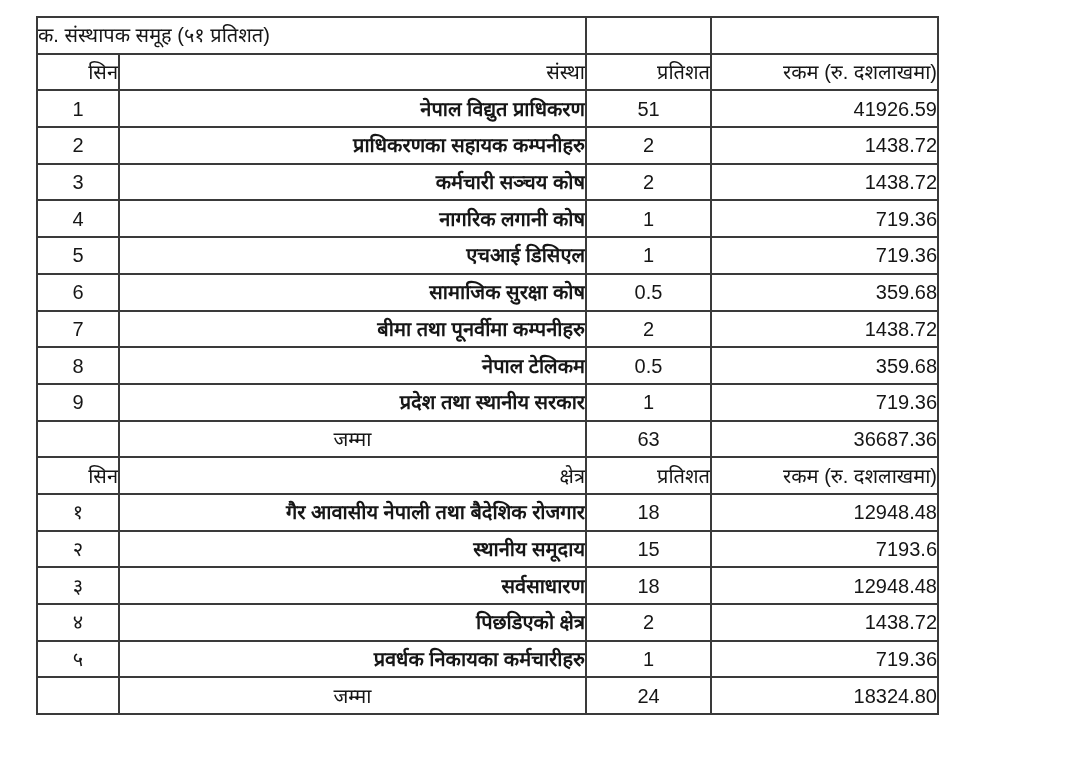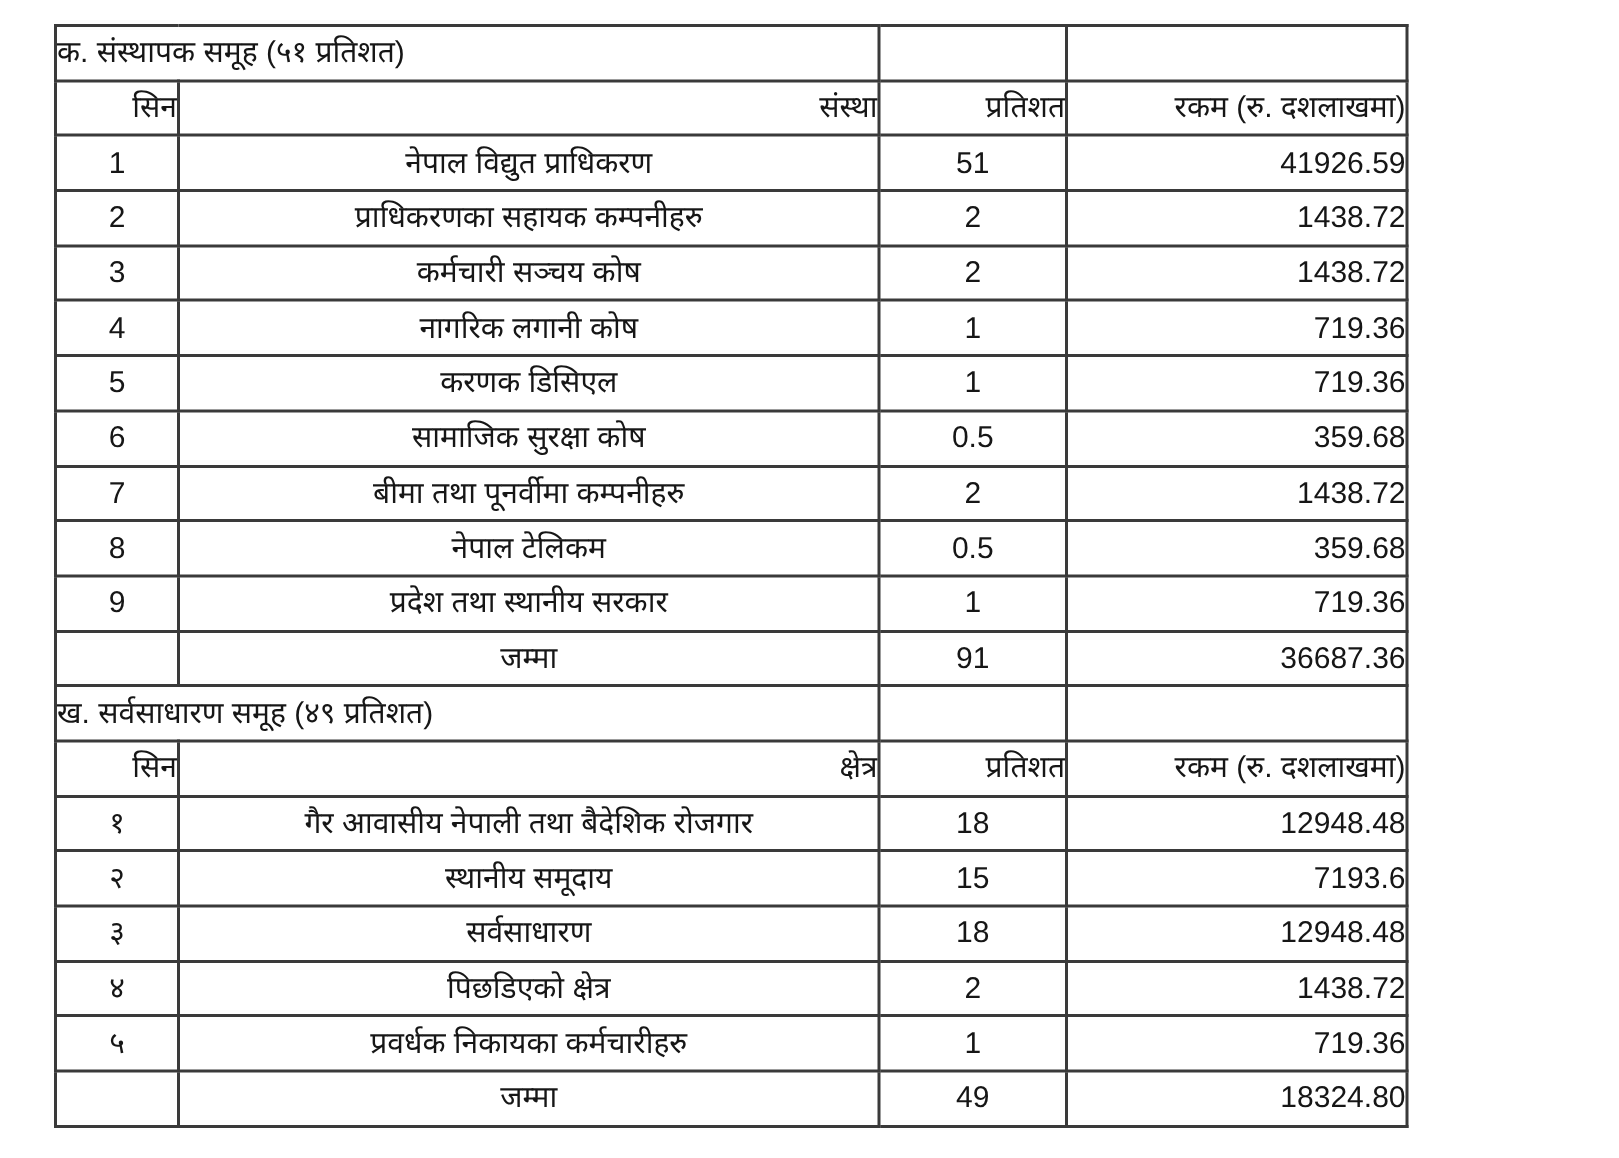--- a/index.html
+++ b/index.html
@@ -38,21 +38,21 @@
   td.sec {
     text-align: left;
     padding-left: 28px;
     white-space: pre;
   }
   td.head {
     text-align: right;
     white-space: pre;
   }
   td.sn  { text-align: center; }
-  td.nm  { text-align: center; padding-left: 4px; }
+  td.nm  { text-align: right; padding-left: 4px; font-weight: bold; }
   td.pc  { text-align: center; }
   td.am  { text-align: right; padding-right: 4px; }
   td.tot { text-align: center; margin-left: 31px; }
 </style>
 </head>
 <body>
 
 <div class="page">
   <table class="share-table">
     <colgroup>
@@ -95,21 +95,21 @@
       <td class="am">1438.72</td>
     </tr>
     <tr>
       <td class="sn">4</td>
       <td class="nm">नागरिक लगानी कोष</td>
       <td class="pc">1</td>
       <td class="am">719.36</td>
     </tr>
     <tr>
       <td class="sn">5</td>
-      <td class="nm">करणक डिसिएल</td>
+      <td class="nm">एचआई डिसिएल</td>
       <td class="pc">1</td>
       <td class="am">719.36</td>
     </tr>
     <tr>
       <td class="sn">6</td>
       <td class="nm">सामाजिक सुरक्षा कोष</td>
       <td class="pc">0.5</td>
       <td class="am">359.68</td>
     </tr>
     <tr>
@@ -127,29 +127,24 @@
     <tr>
       <td class="sn">9</td>
       <td class="nm">प्रदेश तथा स्थानीय सरकार</td>
       <td class="pc">1</td>
       <td class="am">719.36</td>
     </tr>
 
     <tr>
       <td class="sn"></td>
       <td class="tot">जम्मा</td>
-      <td class="pc">91</td>
+      <td class="pc">63</td>
       <td class="am">36687.36</td>
     </tr>
 
-    <tr>
-      <td class="sec" colspan="2">ख.  सर्वसाधारण समूह  (४९ प्रतिशत)</td>
-      <td class="pc"></td>
-      <td class="am"></td>
-    </tr>
 
     <tr>
       <td class="head">सिन</td>
       <td class="head">क्षेत्र</td>
       <td class="head">प्रतिशत</td>
       <td class="head">रकम  (रु. दशलाखमा)</td>
     </tr>
 
     <tr>
       <td class="sn">१</td>
@@ -178,18 +173,18 @@
     <tr>
       <td class="sn">५</td>
       <td class="nm">प्रवर्धक निकायका कर्मचारीहरु</td>
       <td class="pc">1</td>
       <td class="am">719.36</td>
     </tr>
 
     <tr>
       <td class="sn"></td>
       <td class="tot">जम्मा</td>
-      <td class="pc">49</td>
+      <td class="pc">24</td>
       <td class="am">18324.80</td>
     </tr>
   </tbody>
     </table>
 </div>
 
 </body></html>

